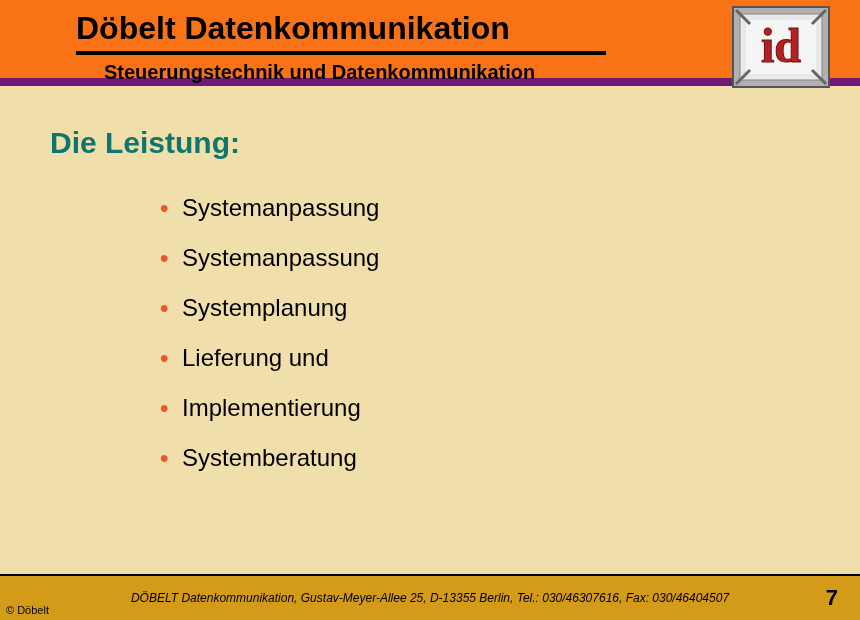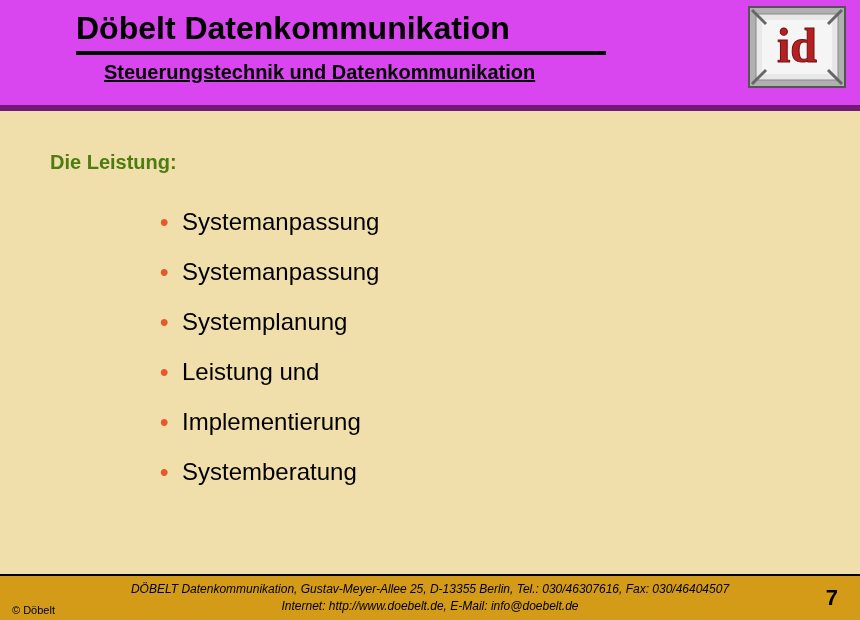--- a/index.html
+++ b/index.html
@@ -6,23 +6,23 @@
   body {
     width: 860px;
     height: 620px;
     font-family: Arial, Helvetica, sans-serif;
     background: #f0deab;
     overflow: hidden;
     position: relative;
   }
   .header {
     width: 100%;
-    height: 111px;
-    background: #d946ef;
-    border-bottom: 6px solid #701a75;
+    height: 86px;
+    background: #f97316;
+    border-bottom: 8px solid #701a75;
     position: relative;
   }
   .header-text {
     padding-left: 76px;
     padding-top: 10px;
   }
   .title {
     font-size: 32px;
     font-weight: bold;
     color: #000;
@@ -32,36 +32,35 @@
     background: #000;
     width: 530px;
     margin-top: 4px;
     margin-bottom: 6px;
   }
   .subtitle {
     font-size: 20px;
     font-weight: bold;
     color: #000;
     padding-left: 28px;
-    text-decoration: underline;
   }
   .logo {
     position: absolute;
     top: 6px;
-    right: 14px;
+    right: 30px;
     width: 98px;
     height: 82px;
   }
   .content {
     padding: 40px 50px 0 50px;
   }
   .heading {
-    font-size: 20px;
+    font-size: 30px;
     font-weight: bold;
-    color: #4d7c0f;
+    color: #0f766e;
     margin-bottom: 34px;
   }
   .bullets {
     list-style: none;
     padding-left: 110px;
   }
   .bullets li {
     font-size: 24px;
     color: #000;
     margin-bottom: 22px;
@@ -80,21 +79,21 @@
     height: 46px;
     background: #d39b17;
     border-top: 2px solid #000;
     display: flex;
     align-items: center;
     font-size: 12px;
     color: #000;
   }
   .copyright {
     position: absolute;
-    left: 12px;
+    left: 6px;
     bottom: 4px;
     font-size: 11px;
   }
   .footer-center {
     flex: 1;
     text-align: center;
     line-height: 1.4;
     font-style: italic;
   }
   .page-num {
@@ -126,26 +125,25 @@
     </svg>
   </div>
 </div>
 
 <div class="content">
   <div class="heading">Die Leistung:</div>
   <ul class="bullets">
     <li><span class="bullet-dot">•</span><span>Systemanpassung</span></li>
     <li><span class="bullet-dot">•</span><span>Systemanpassung</span></li>
     <li><span class="bullet-dot">•</span><span>Systemplanung</span></li>
-    <li><span class="bullet-dot">•</span><span>Leistung und</span></li>
+    <li><span class="bullet-dot">•</span><span>Lieferung und</span></li>
     <li><span class="bullet-dot">•</span><span>Implementierung</span></li>
     <li><span class="bullet-dot">•</span><span>Systemberatung</span></li>
   </ul>
 </div>
 
 <div class="footer">
   <div class="copyright">© Döbelt</div>
   <div class="footer-center">
     <div>DÖBELT Datenkommunikation, Gustav-Meyer-Allee 25, D-13355 Berlin, Tel.: 030/46307616, Fax: 030/46404507</div>
-    <div>Internet: http://www.doebelt.de, E-Mail: info@doebelt.de</div>
   </div>
   <div class="page-num">7</div>
 </div>
 
 </body></html>

